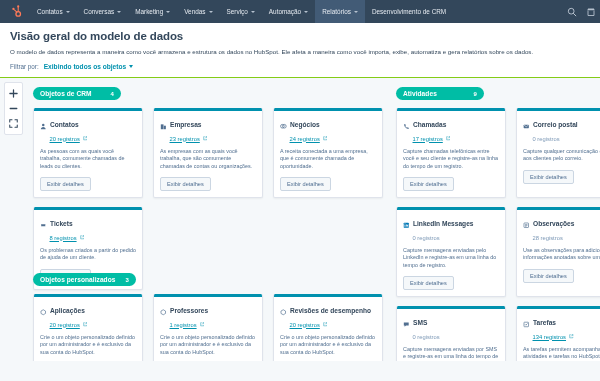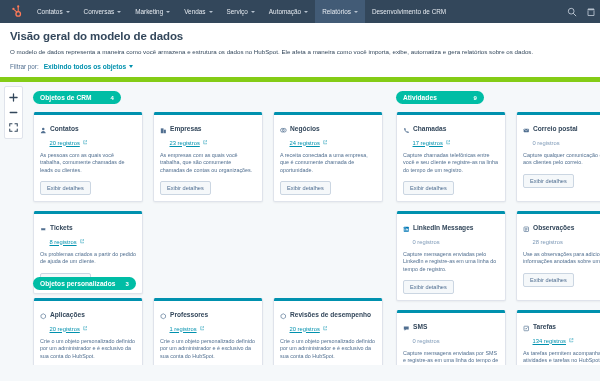--- a/index.html
+++ b/index.html
@@ -46,21 +46,21 @@
   .nav-right {
     position: absolute; right: 4px; top: 0;
     height: 23px; display: flex; align-items: center; gap: 9px;
   }
   .nav-icon { opacity: .85; display: flex; align-items: center; }
 
   
   .page-head {
     background: #fff;
     padding: 7px 10px 0 10px;
-    border-bottom: 5px solid #84cc16;
+    border-bottom: 1px solid #84cc16;
   }
   .page-title {
     font-size: 11.5px; font-weight: bold; color: #33475b;
     letter-spacing: -.1px;
   }
   .page-desc {
     font-size: 6.2px; color: #33475b; margin-top: 6px;
     white-space: nowrap; overflow: hidden;
   }
   .filter-row {

